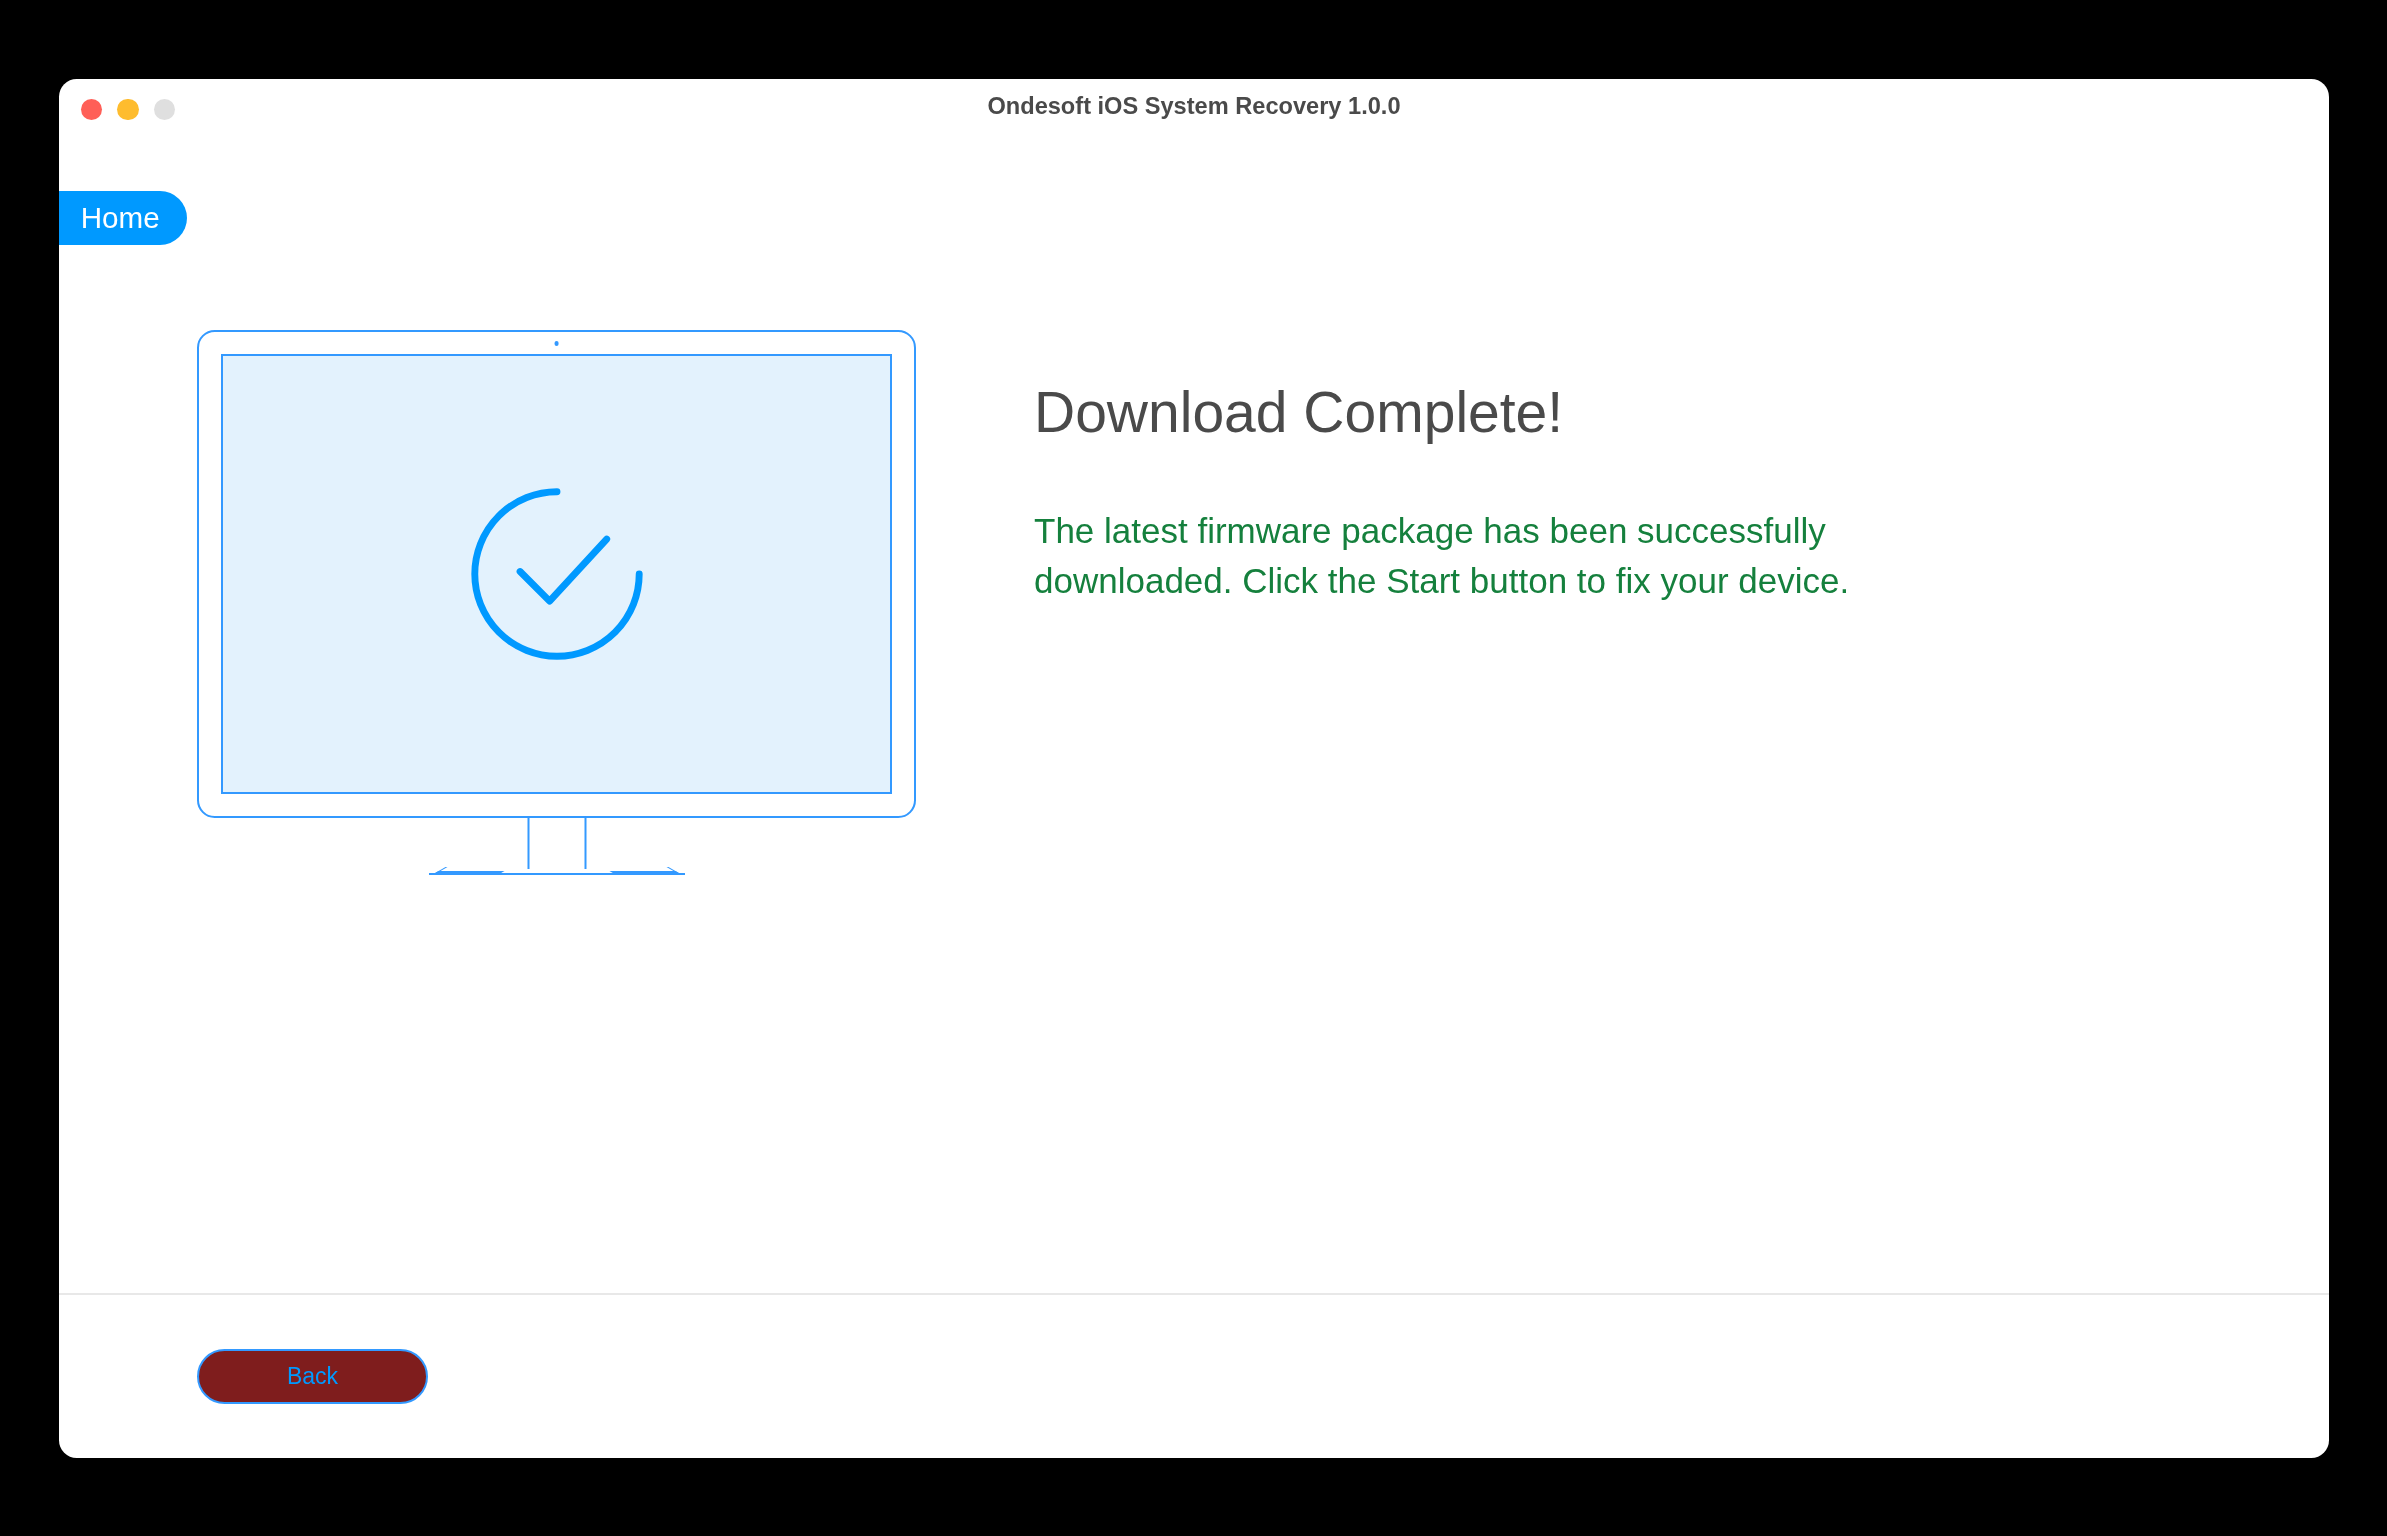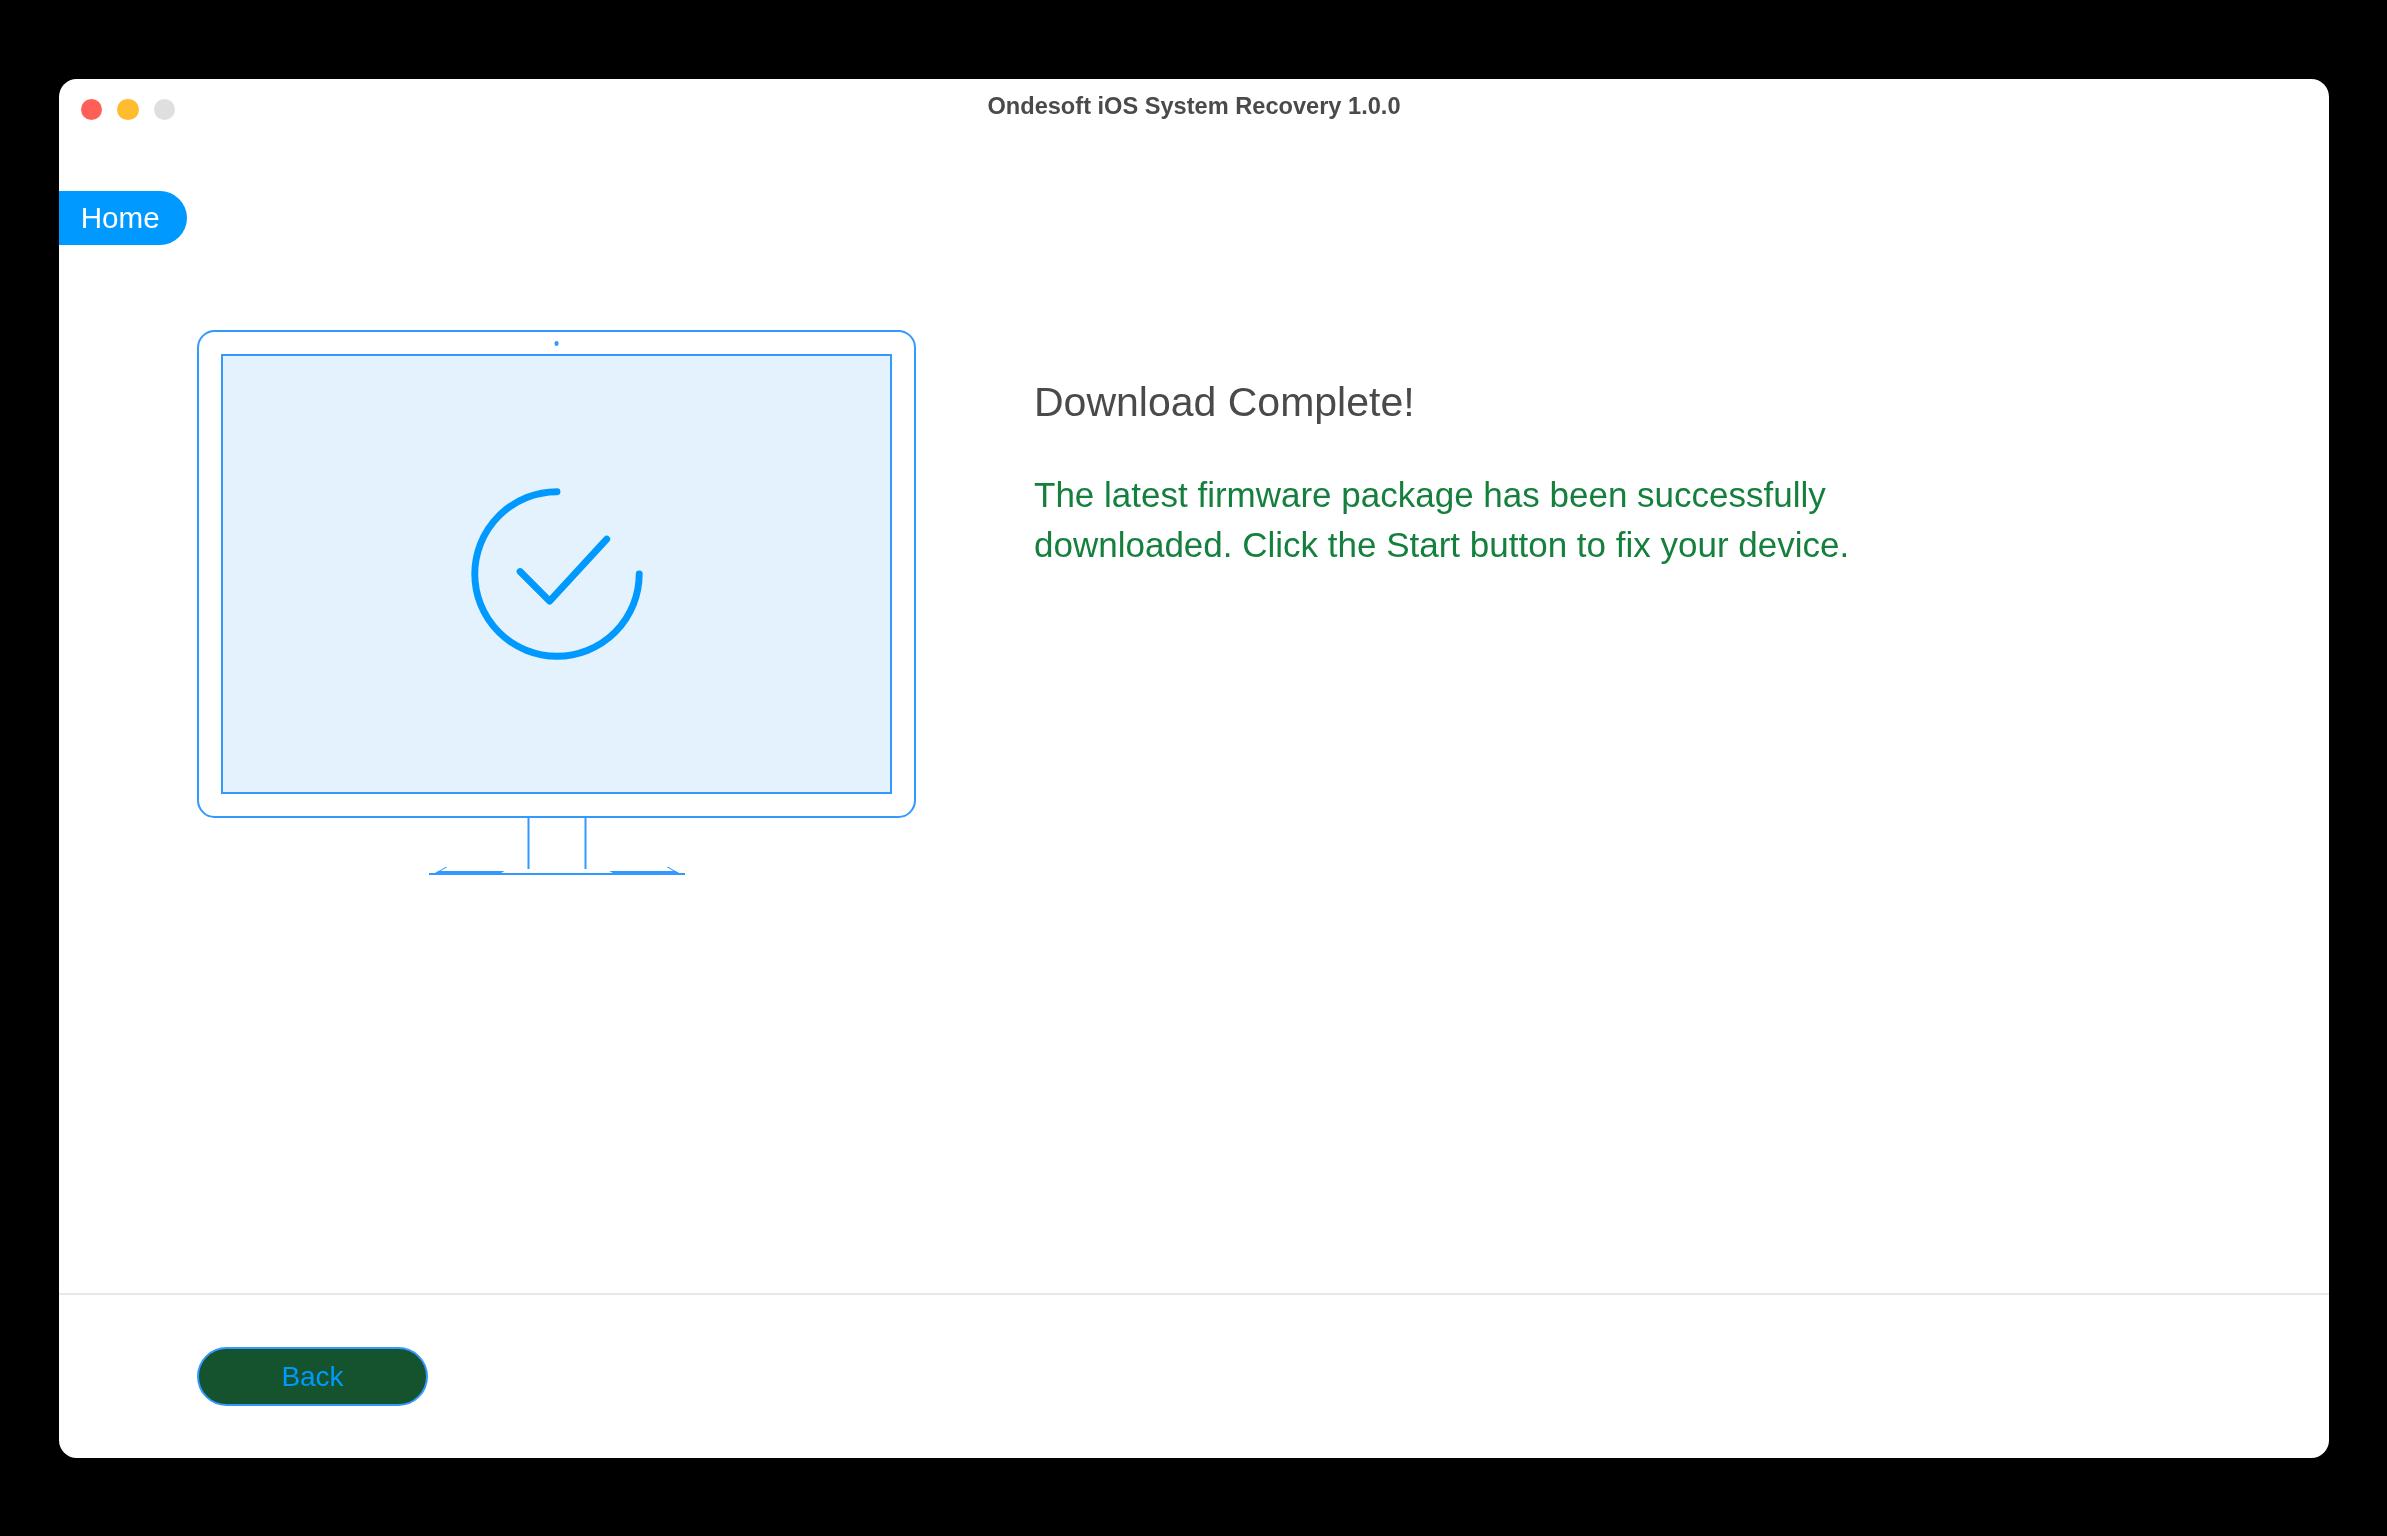--- a/index.html
+++ b/index.html
@@ -180,24 +180,24 @@
       left: 50%;
       transform: translate(-50%, -50%);
     }
     
     .text-content {
       flex: 1;
       padding-top: 49px;
     }
     
     .heading {
-      font-size: 41px;
+      font-size: 57px;
       font-weight: 400;
       color: #4a4a4a;
-      margin-bottom: 44px;
+      margin-bottom: 61px;
     }
     
     .description {
       font-size: 35px;
       font-weight: 400;
       color: #15803d;
       line-height: 1.42;
       margin-bottom: 91px;
       max-width: 946px;
     }
@@ -221,24 +221,24 @@
       left: 0;
       right: 0;
       height: 165px;
       border-top: 2px solid #e8e8e8;
       display: flex;
       align-items: center;
       padding-left: 138px;
     }
     
     .back-btn {
-      background: #14532d;
+      background: #7f1d1d;
       color: #0099ff;
       border: 2.5px solid #3399ff;
-      font-size: 28px;
+      font-size: 23px;
       font-weight: 400;
       padding: 11.8px 0;
       width: 231px;
       border-radius: 34px;
       cursor: pointer;
       font-family: inherit;
     }
   </style>
 </head>
 <body>

